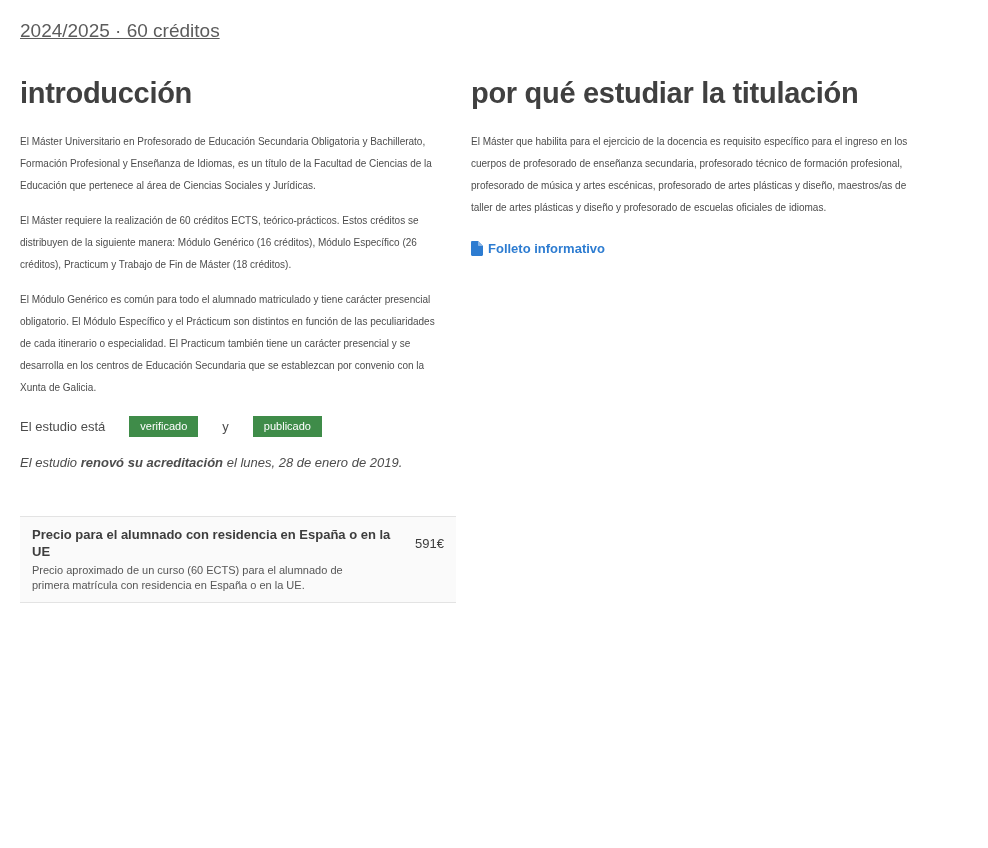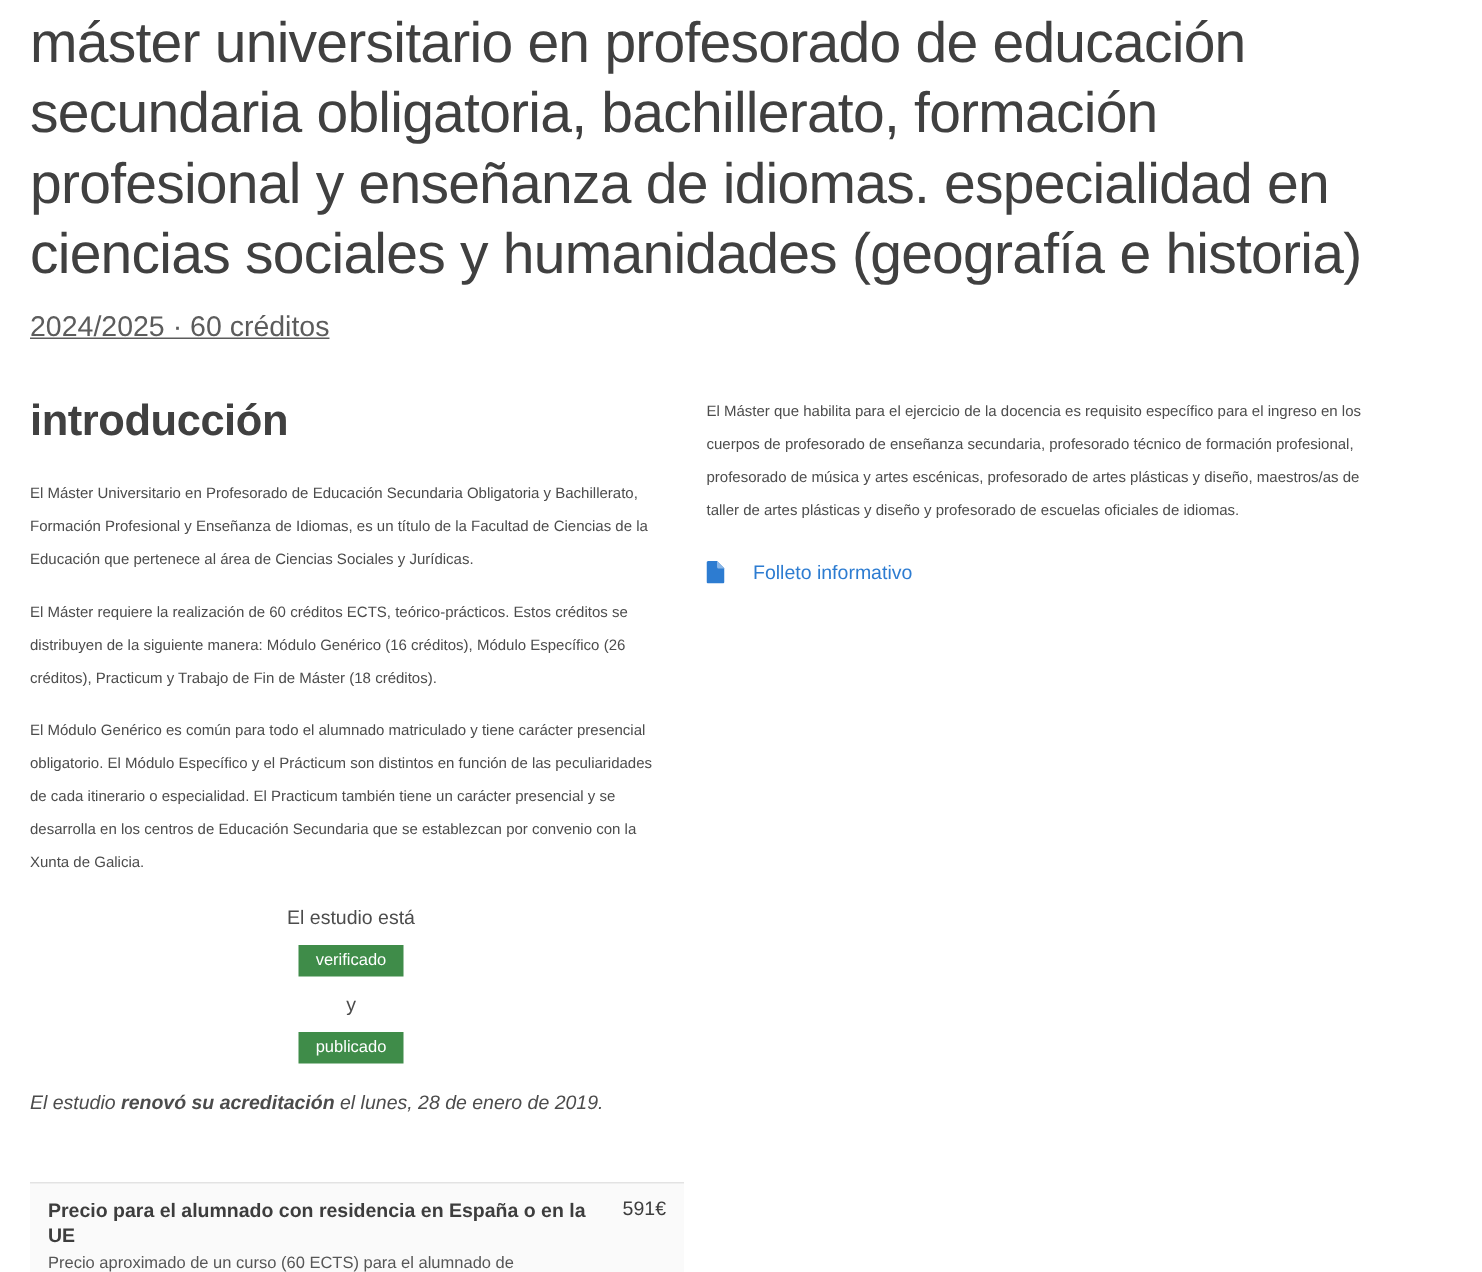--- a/index.html
+++ b/index.html
@@ -57,24 +57,23 @@
   .para{
     margin:0 0 13px 0;
     font-size:10px;
     line-height:22px;
     color:var(--text);
   }
 
   .status-line{
     display:flex;
     align-items:center;
-    gap:11px;
+    gap:24px;
     margin-top:17px;
     font-size:13px;
-    flex-direction:column;
   }
   .badge{
     display:inline-block;
     background:var(--green);
     color:#ffffff;
     font-size:11px;
     font-weight:normal;
     line-height:13px;
     padding:4px 11px;
   }
@@ -91,21 +90,21 @@
     margin-top:42px;
     width:436px;
     background:#fafafa;
     border-top:1px solid var(--border);
     border-bottom:1px solid var(--border);
   }
   .info-row{padding:9px 12px;}
   .info-row-head{
     display:flex;
     justify-content:space-between;
-    align-items:flex-start;
+    align-items:center;
   }
   .row-label{
     font-weight:bold;
     font-size:13px;
     color:#3d3d3d;
     line-height:17px;
   }
   .row-value{
     font-size:13px;
     color:#3d3d3d;
@@ -117,36 +116,36 @@
     line-height:15px;
     color:#565656;
     margin-top:3px;
     max-width:332px;
   }
   .row-desc:empty{display:none;}
 
   .doc-link{
     display:inline-flex;
     align-items:flex-start;
-    gap:19px;
+    gap:5px;
     margin-top:9px;
     font-size:13px;
     color:var(--blue);
     text-decoration:none;
     cursor:pointer;
+    font-weight:bold;
   }
   .doc-icon{display:inline-flex;}
   .doc-icon svg{display:block;}
 </style>
 </head>
 <body>
 
 <div class="container">
 
-  <h1 class="page-title">máster universitario en profesorado de educación secundaria obligatoria, bachillerato, formación profesional y enseñanza de idiomas. especialidad en ciencias sociales y humanidades (geografía e historia)</h1>
   <div class="page-subtitle">2024/2025 · 60 créditos</div>
 
   <div class="columns">
 
     <div class="col-left">
       <h2 class="section-heading">introducción</h2>
 
       <p class="para">El Máster Universitario en Profesorado de Educación Secundaria Obligatoria y Bachillerato, Formación Profesional y Enseñanza de Idiomas, es un título de la Facultad de Ciencias de la Educación que pertenece al área de Ciencias Sociales y Jurídicas.</p>
       <p class="para">El Máster requiere la realización de 60 créditos ECTS, teórico-prácticos. Estos créditos se distribuyen de la siguiente manera: Módulo Genérico (16 créditos), Módulo Específico (26 créditos), Practicum y Trabajo de Fin de Máster (18 créditos).</p>
       <p class="para">El Módulo Genérico es común para todo el alumnado matriculado y tiene carácter presencial obligatorio. El Módulo Específico y el Prácticum son distintos en función de las peculiaridades de cada itinerario o especialidad. El Practicum también tiene un carácter presencial y se desarrolla en los centros de Educación Secundaria que se establezcan por convenio con la Xunta de Galicia.</p>
@@ -170,20 +169,21 @@
             <span class="row-label">Precio para el alumnado con residencia en España o en la UE</span>
             <span class="row-value">591€</span>
           </div>
           <div class="row-desc">Precio aproximado de un curso (60 ECTS) para el alumnado de primera matrícula con residencia en España o en la UE.</div>
         </div>
 
       </div>
     </div>
 
     <div class="col-right">
+      <h2 class="section-heading">por qué estudiar la titulación</h2>
 
       <p class="para">El Máster que habilita para el ejercicio de la docencia es requisito específico para el ingreso en los cuerpos de profesorado de enseñanza secundaria, profesorado técnico de formación profesional, profesorado de música y artes escénicas, profesorado de artes plásticas y diseño, maestros/as de taller de artes plásticas y diseño y profesorado de escuelas oficiales de idiomas.</p>
 
       <a class="doc-link" href="#">
         <span class="doc-icon">
           <svg width="12" height="15" viewBox="0 0 12 15" xmlns="http://www.w3.org/2000/svg" aria-hidden="true">
             <path d="M0 1.2 C0 0.55 0.55 0 1.2 0 L7 0 L12 5 L12 13.8 C12 14.45 11.45 15 10.8 15 L1.2 15 C0.55 15 0 14.45 0 13.8 Z" fill="#2d7cd1"></path>
             <path d="M7 0 L12 5 L8 5 C7.45 5 7 4.55 7 4 Z" fill="#8ab6e6"></path>
           </svg>
         </span>

